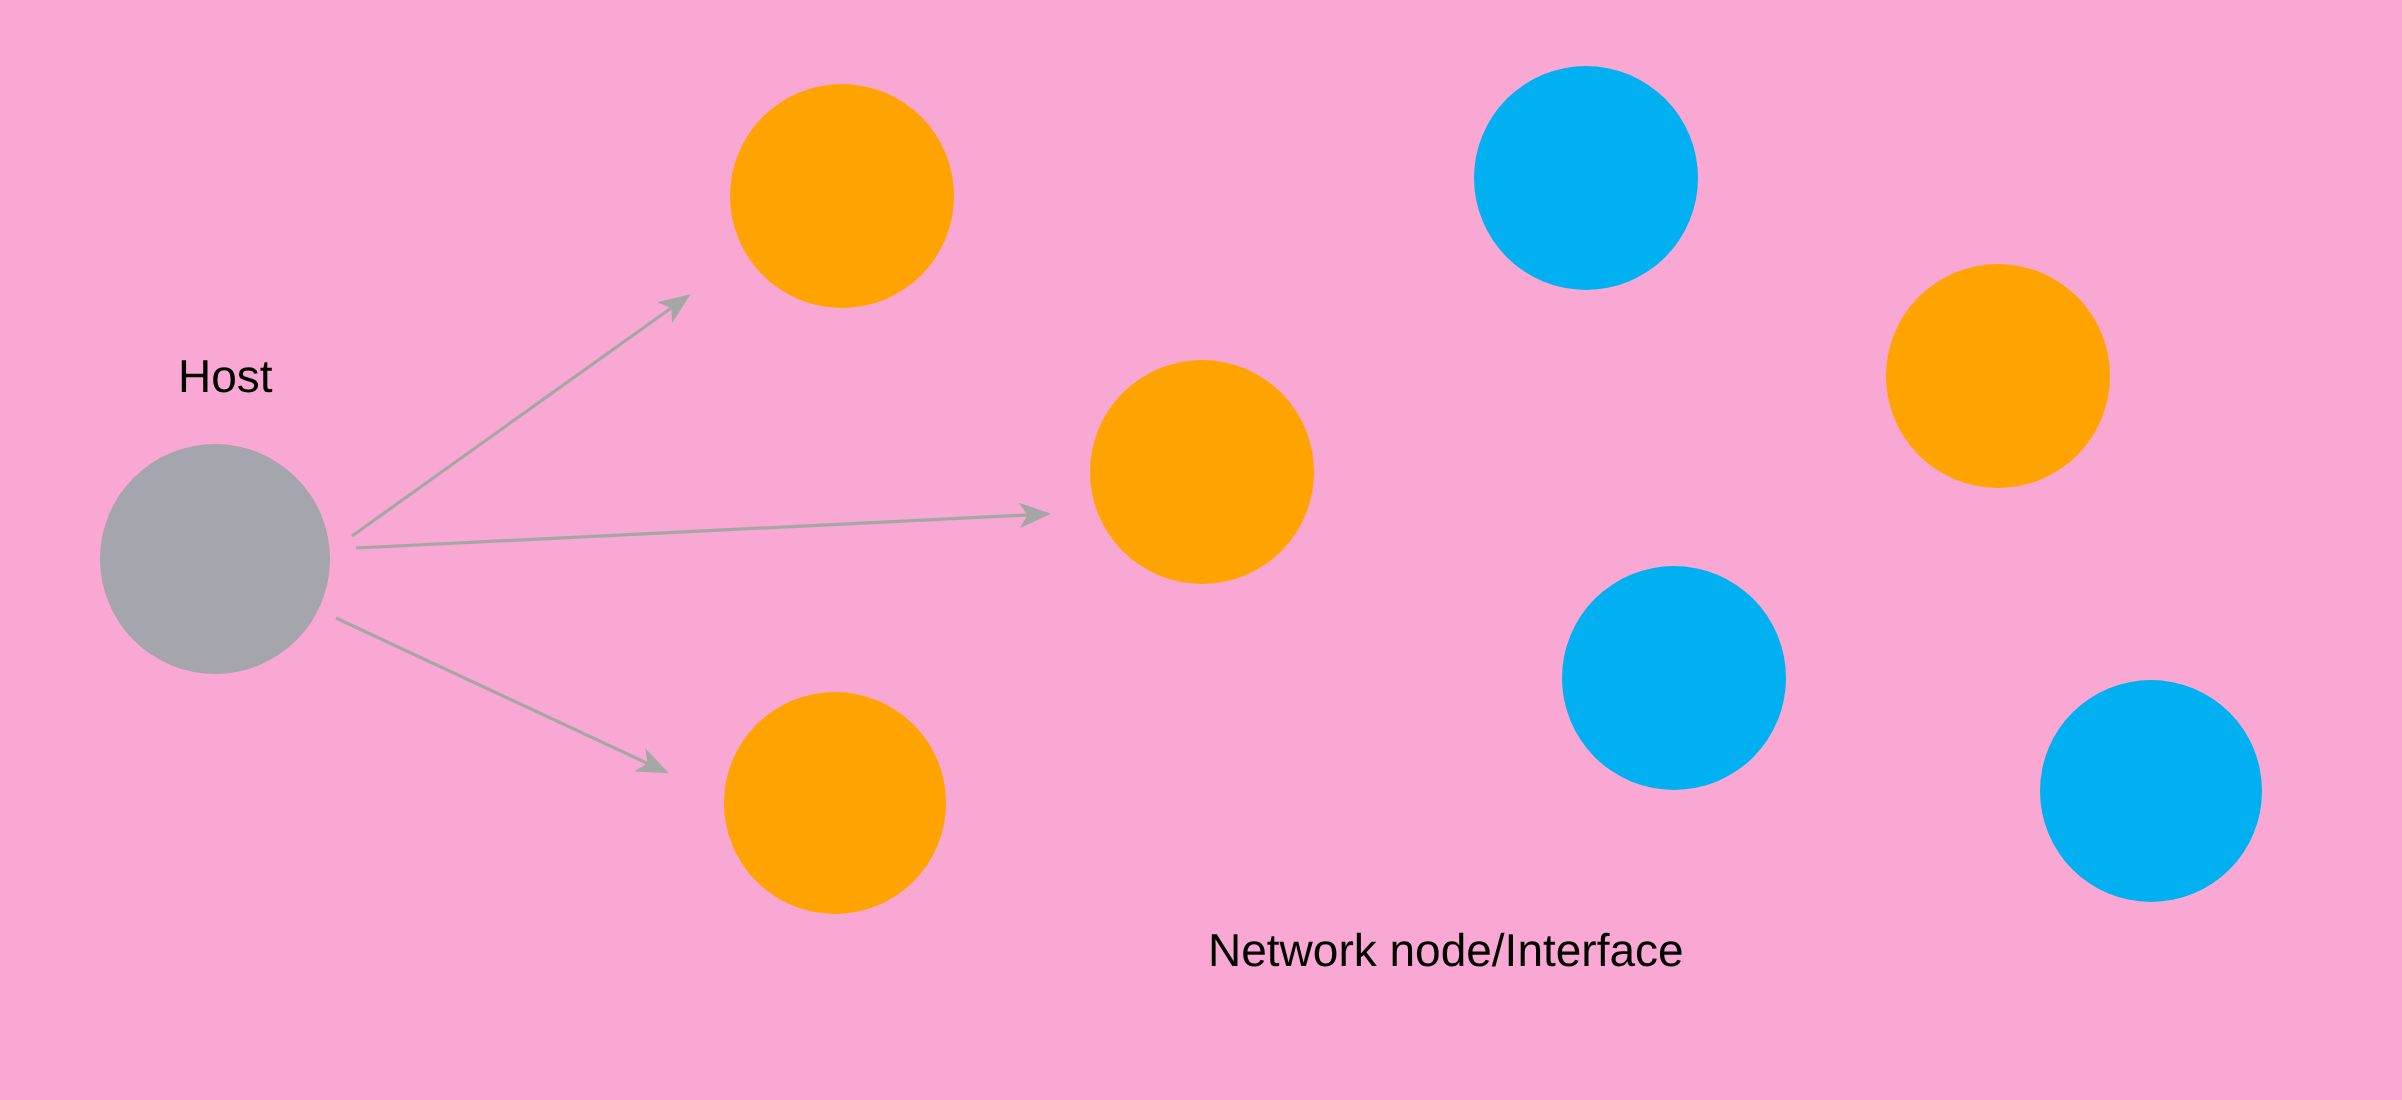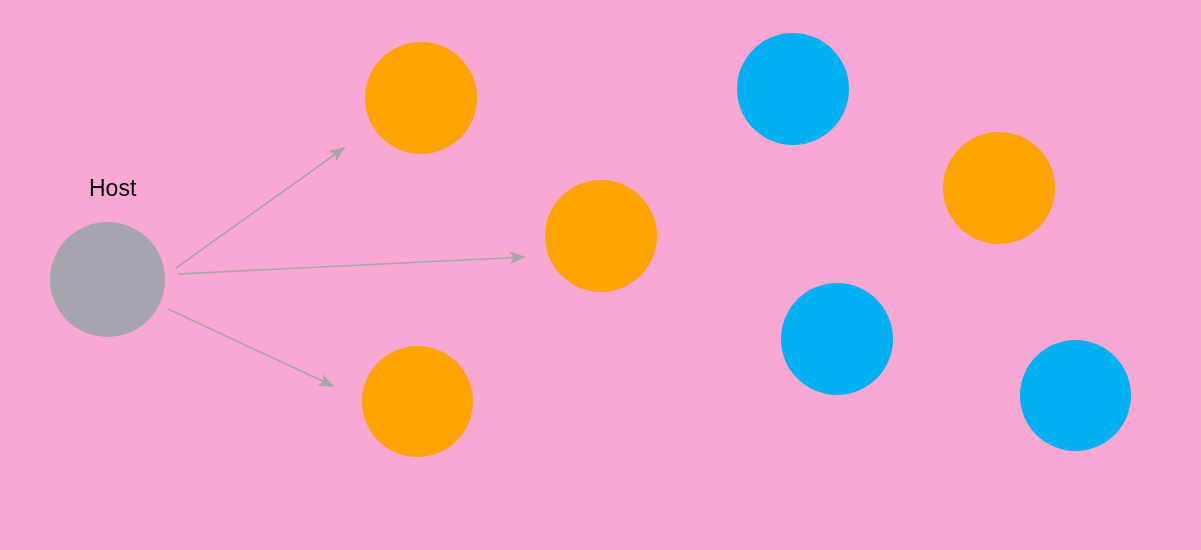--- a/index.html
+++ b/index.html
@@ -74,14 +74,15 @@
   <div class="node" id="node-orange-middle" style="left: 545px; top: 180px; width: 112px; height: 112px; background: rgb(255, 163, 0);"></div>
   <div class="node" id="node-orange-bottom" style="left: 362px; top: 346px; width: 111px; height: 111px; background: rgb(255, 163, 0);"></div>
   <div class="node" id="node-blue-top" style="left: 737px; top: 33px; width: 112px; height: 112px; background: rgb(0, 176, 240);"></div>
   <div class="node" id="node-orange-right" style="left: 943px; top: 132px; width: 112px; height: 112px; background: rgb(255, 163, 0);"></div>
   <div class="node" id="node-blue-middle" style="left: 781px; top: 283px; width: 112px; height: 112px; background: rgb(0, 176, 240);"></div>
   <div class="node" id="node-blue-bottom" style="left: 1020px; top: 340px; width: 111px; height: 111px; background: rgb(0, 176, 240);"></div>
 
   <div class="label" id="label-host">Host</div>
 
 
+  <div class="label" id="label-network-node">Network node/Interface</div>
 
 </div>
 
 </body></html>

